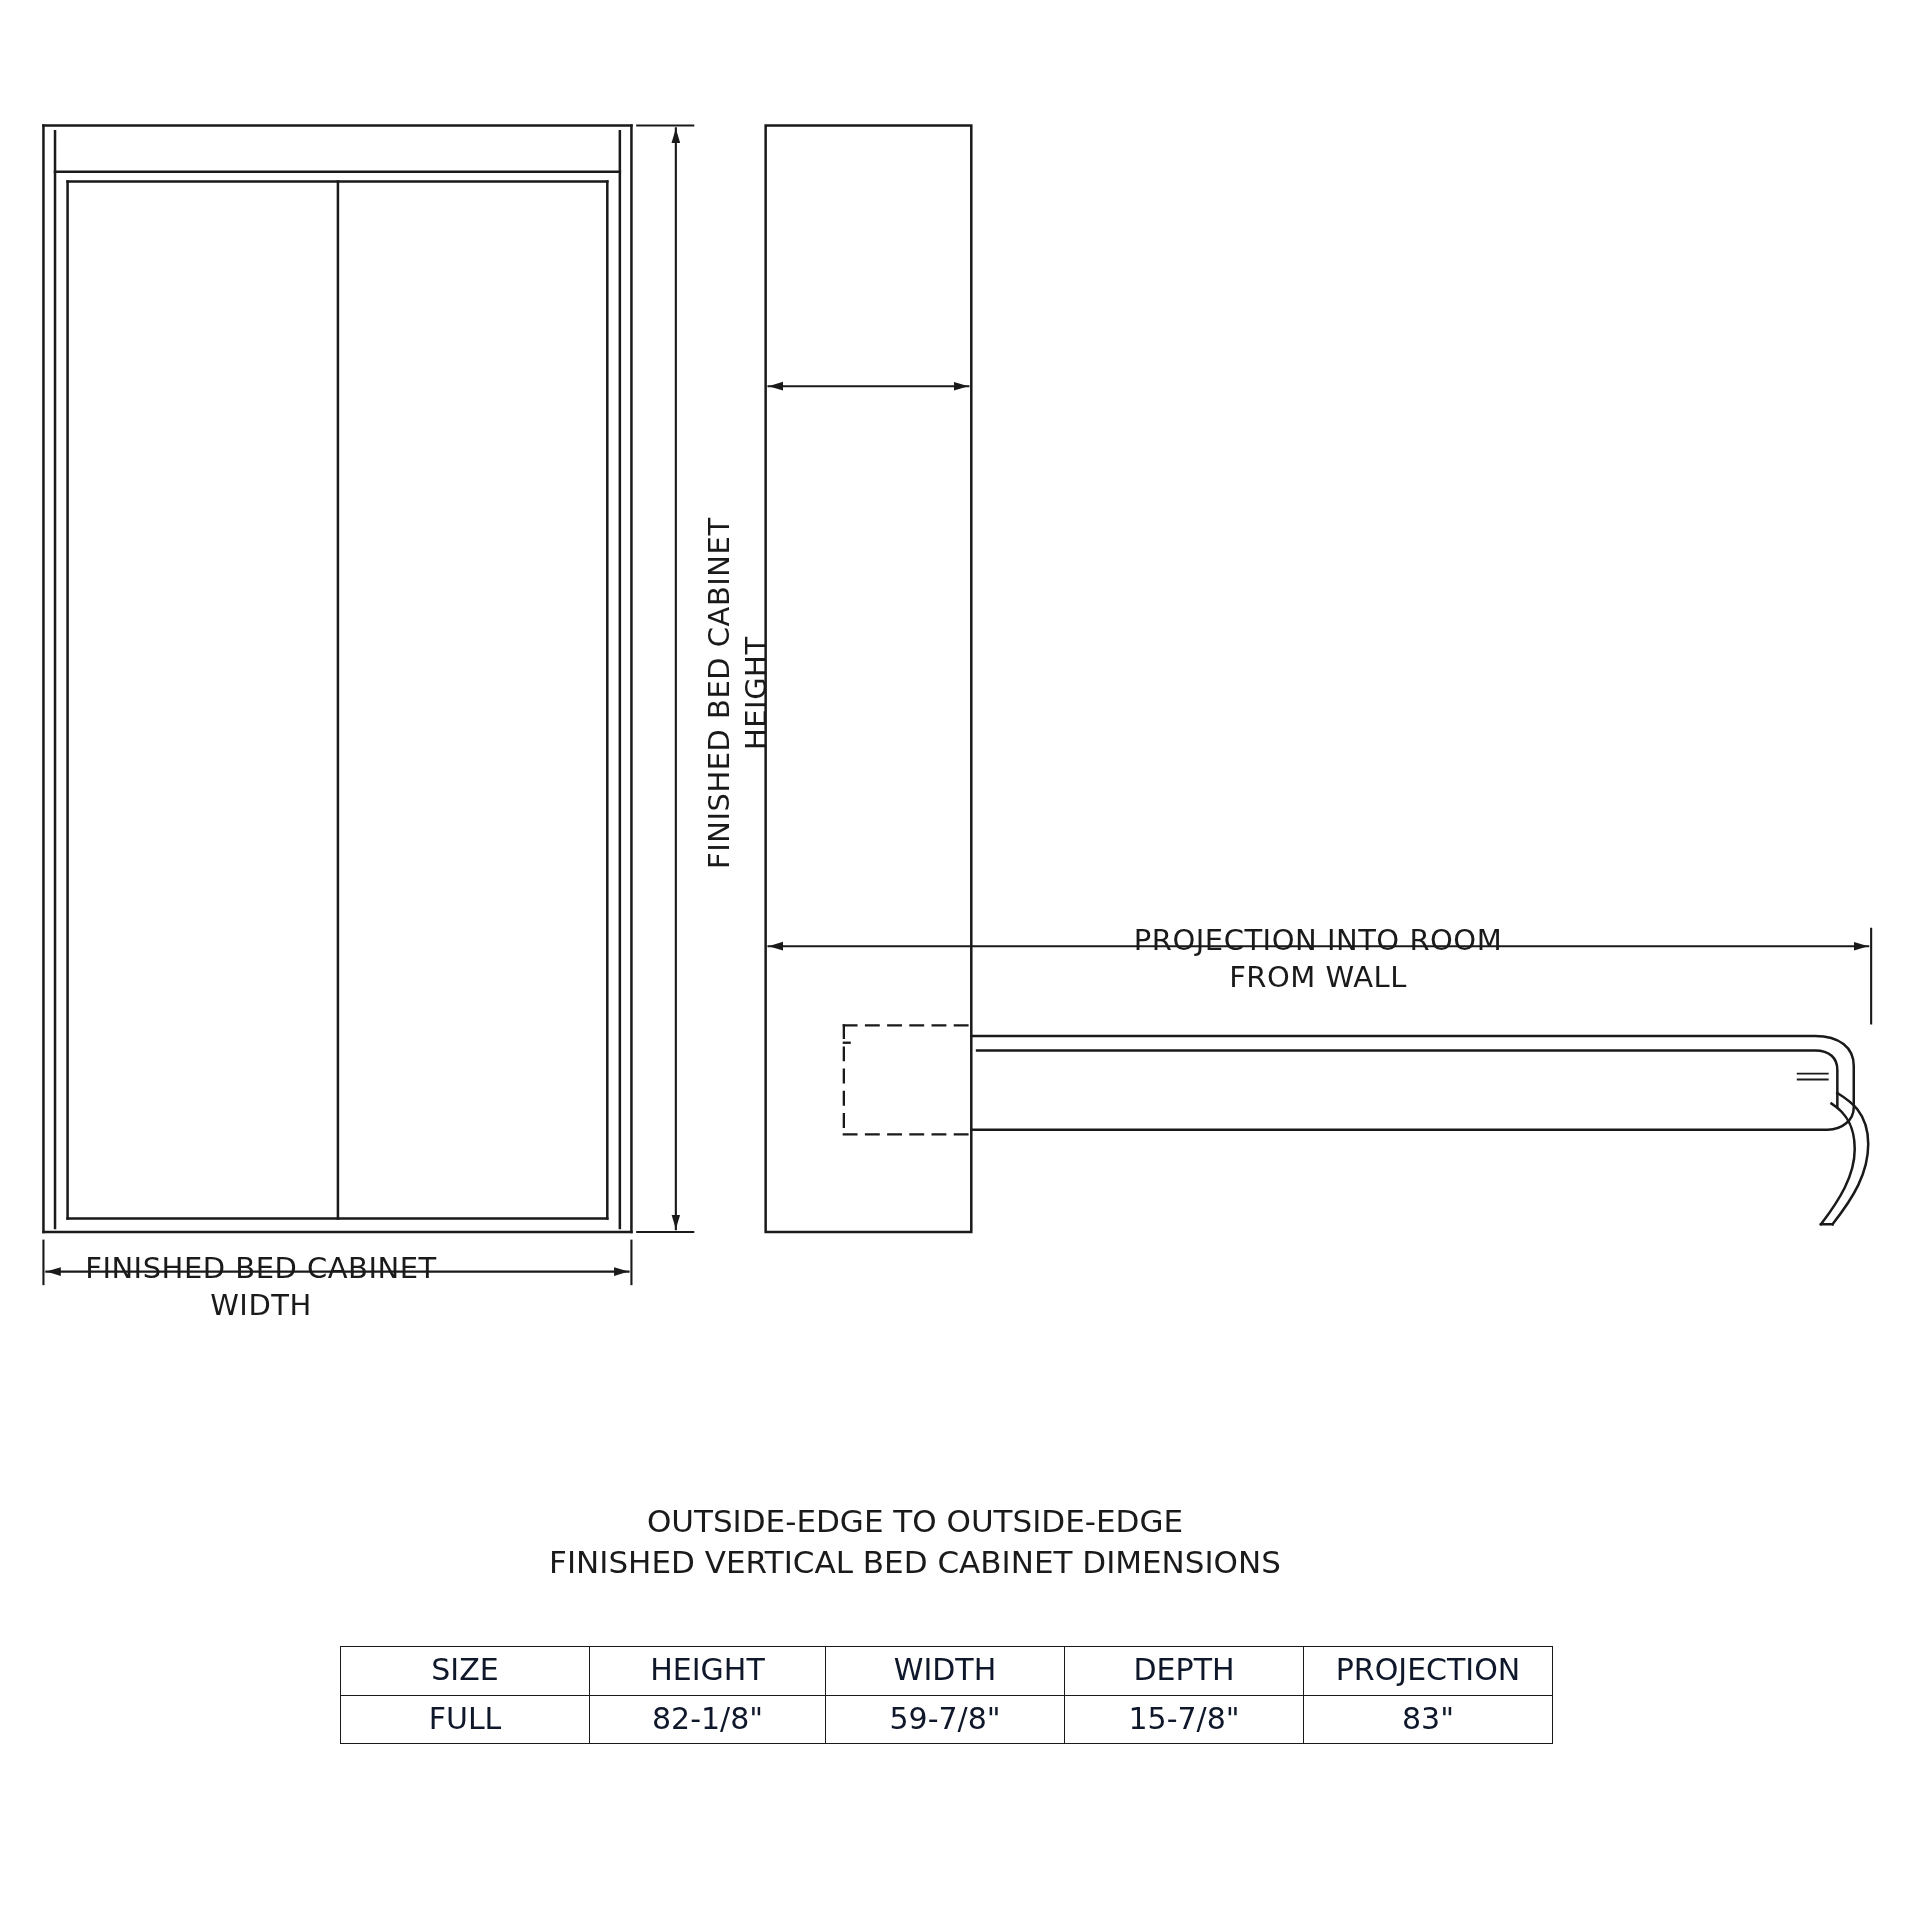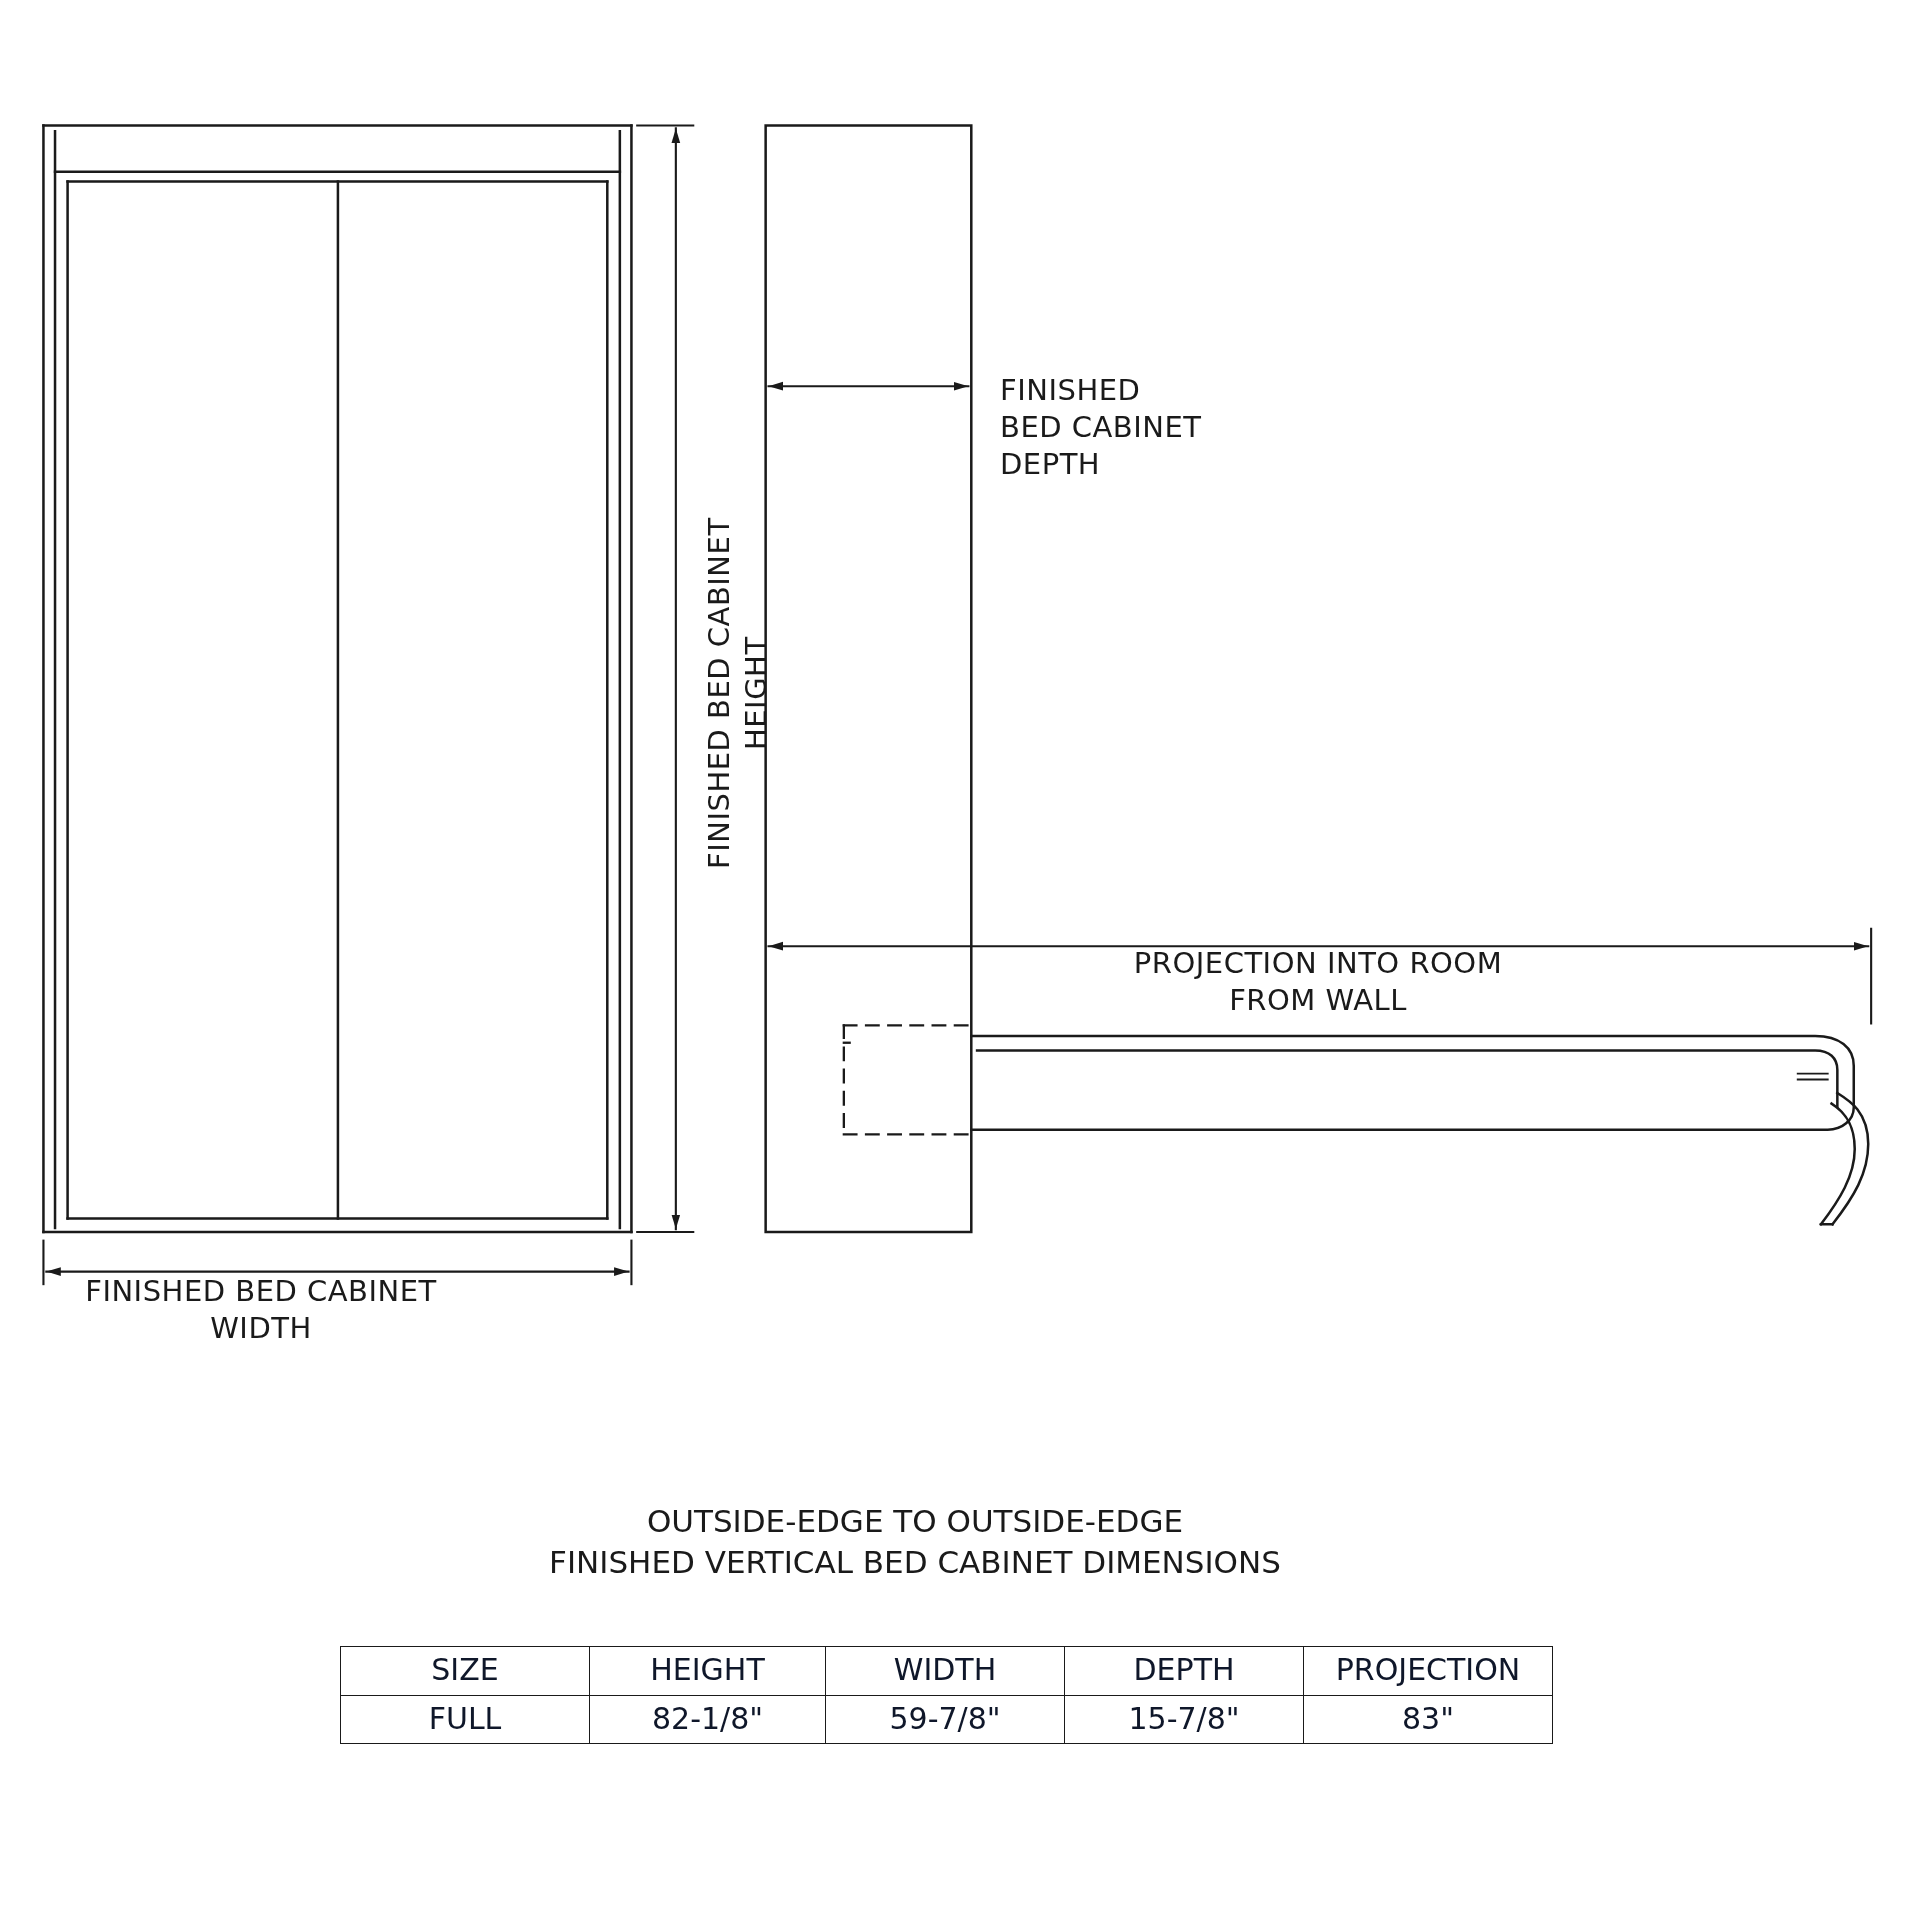--- a/index.html
+++ b/index.html
@@ -28,21 +28,21 @@
   }
   .lbl {
     position: absolute;
     font-family: "DejaVu Sans", sans-serif;
     font-size: 29px;
     letter-spacing: 0.5px;
     color: #1a1a1a;
     white-space: pre;
     line-height: 1.28;
   }
-  .lbl.center { text-align: center; transform: translateX(-50%); margin-top: 23px; }
+  .lbl.center { text-align: center; transform: translateX(-50%); }
   .lbl.vert {
     transform-origin: 0 0;
     transform: rotate(-90deg);
     text-align: center;
   }
   
   #caption {
     position: absolute;
     left: 915px;
     top: 1501px;
@@ -147,23 +147,20 @@
       </g>
 
       <g stroke-width="2.2">
         <path d="M1938,962 L1938,1060"></path>
         <path d="M796,980 L1935,980" marker-start="url(#arrL)" marker-end="url(#arrR)"></path>
       </g>
 
     </g>
   </svg>
 
-  <div class="lbl" style="left:1000px; top:372px;">FINISHED
-BED CABINET
-DEPTH</div>
 
   <div class="lbl vert" style="left:701px; top:869px;">FINISHED BED CABINET
 HEIGHT</div>
 
   <div class="lbl center" style="left:261px; top:1250px;">FINISHED BED CABINET
 WIDTH</div>
 
   <div class="lbl center" style="left:1318px; top:922px;">PROJECTION INTO ROOM
 FROM WALL</div>
 

